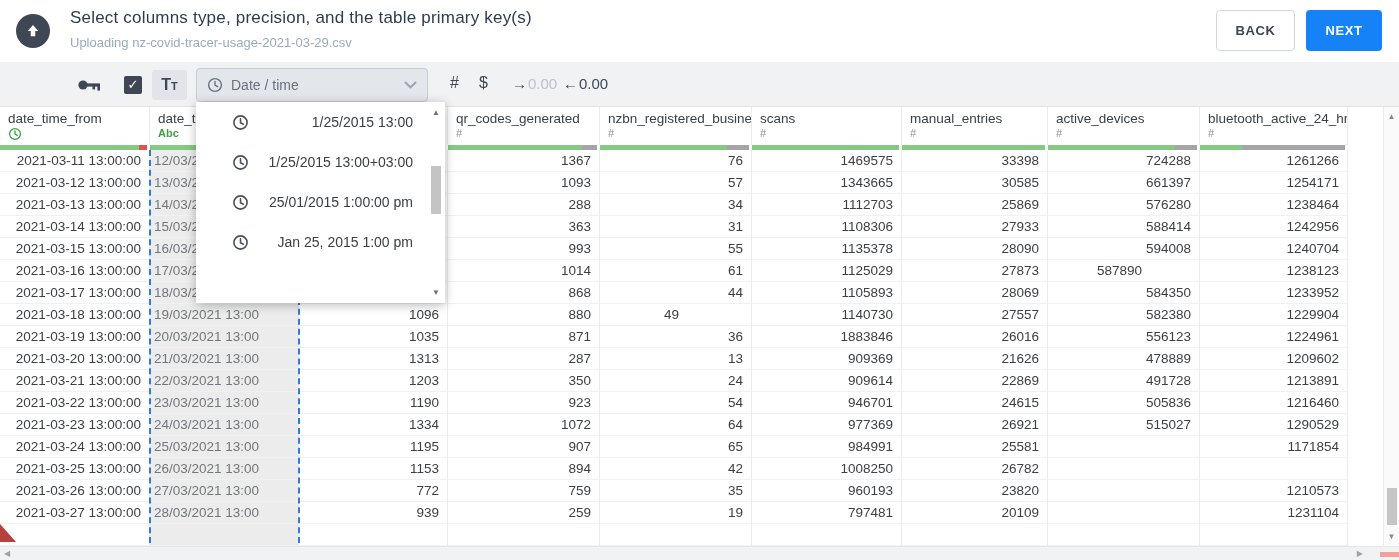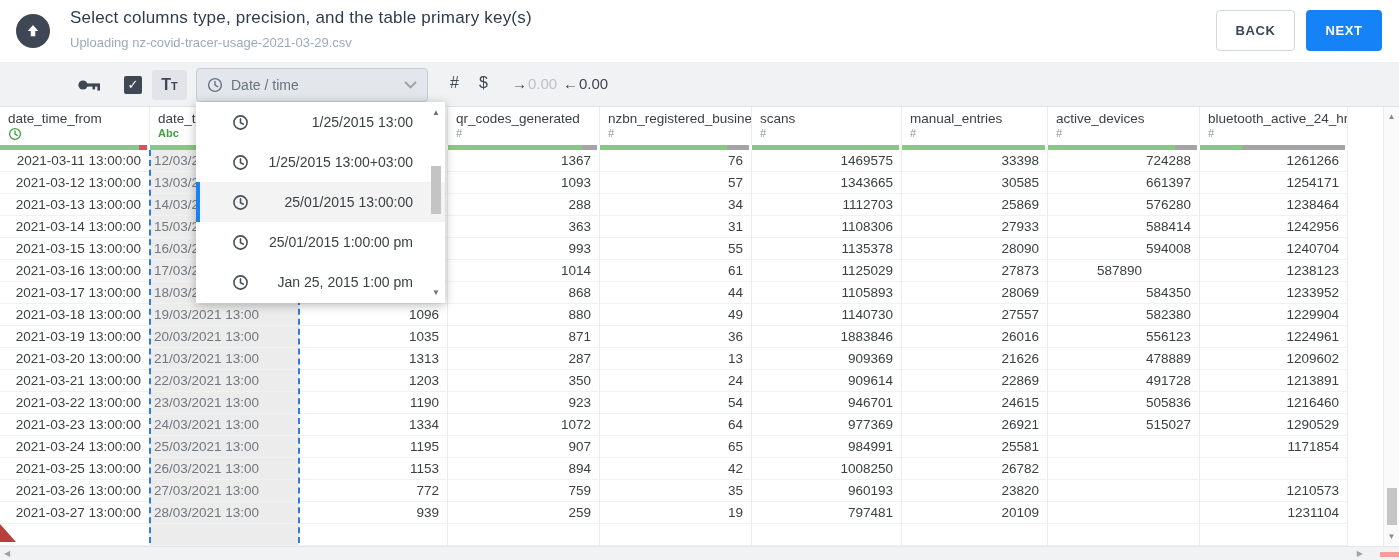--- a/index.html
+++ b/index.html
@@ -262,21 +262,21 @@
         <div class="tcell right" style="width: 150px;">1105893</div>
         <div class="tcell right" style="width: 146px;">28069</div>
         <div class="tcell right" style="width: 152px;">584350</div>
         <div class="tcell right" style="width: 148px;">1233952</div>
       </div>
       <div class="trow">
         <div class="tcell right" style="width: 150px;">2021-03-18 13:00:00</div>
         <div class="tcell left sel" style="width: 149px;">19/03/2021 13:00</div>
         <div class="tcell right" style="width: 149px;">1096</div>
         <div class="tcell right" style="width: 152px;">880</div>
-        <div class="tcell right" style="width: 152px;">49</div>
+        <div class="tcell right" style="width: 152px; text-align: center;">49</div>
         <div class="tcell right" style="width: 150px;">1140730</div>
         <div class="tcell right" style="width: 146px;">27557</div>
         <div class="tcell right" style="width: 152px;">582380</div>
         <div class="tcell right" style="width: 148px;">1229904</div>
       </div>
       <div class="trow">
         <div class="tcell right" style="width: 150px;">2021-03-19 13:00:00</div>
         <div class="tcell left sel" style="width: 149px;">20/03/2021 13:00</div>
         <div class="tcell right" style="width: 149px;">1035</div>
         <div class="tcell right" style="width: 152px;">871</div>
@@ -404,29 +404,20 @@
       </div>
       <div class="mitem">
         <span class="micon">
           <svg width="17" height="17" viewBox="0 0 16 16">
      <circle cx="8" cy="8" r="6.2" fill="none" stroke="#4a5158" stroke-width="1.5"></circle>
      <path d="M8 4.6 V8.2 L10.6 9.6" fill="none" stroke="#4a5158" stroke-width="1.5" stroke-linecap="round"></path>
    </svg>
         </span>
         <span class="mtext">1/25/2015 13:00+03:00</span>
       </div>
-      <div class="mitem selected">
-        <span class="micon">
-          <svg width="17" height="17" viewBox="0 0 16 16">
-     <circle cx="8" cy="8" r="6.2" fill="none" stroke="#4a5158" stroke-width="1.5"></circle>
-     <path d="M8 4.6 V8.2 L10.6 9.6" fill="none" stroke="#4a5158" stroke-width="1.5" stroke-linecap="round"></path>
-   </svg>
-        </span>
-        <span class="mtext">25/01/2015 13:00:00</span>
-      </div>
       <div class="mitem">
         <span class="micon">
           <svg width="17" height="17" viewBox="0 0 16 16">
      <circle cx="8" cy="8" r="6.2" fill="none" stroke="#4a5158" stroke-width="1.5"></circle>
      <path d="M8 4.6 V8.2 L10.6 9.6" fill="none" stroke="#4a5158" stroke-width="1.5" stroke-linecap="round"></path>
    </svg>
         </span>
         <span class="mtext">25/01/2015 1:00:00 pm</span>
       </div>
       <div class="mitem">

